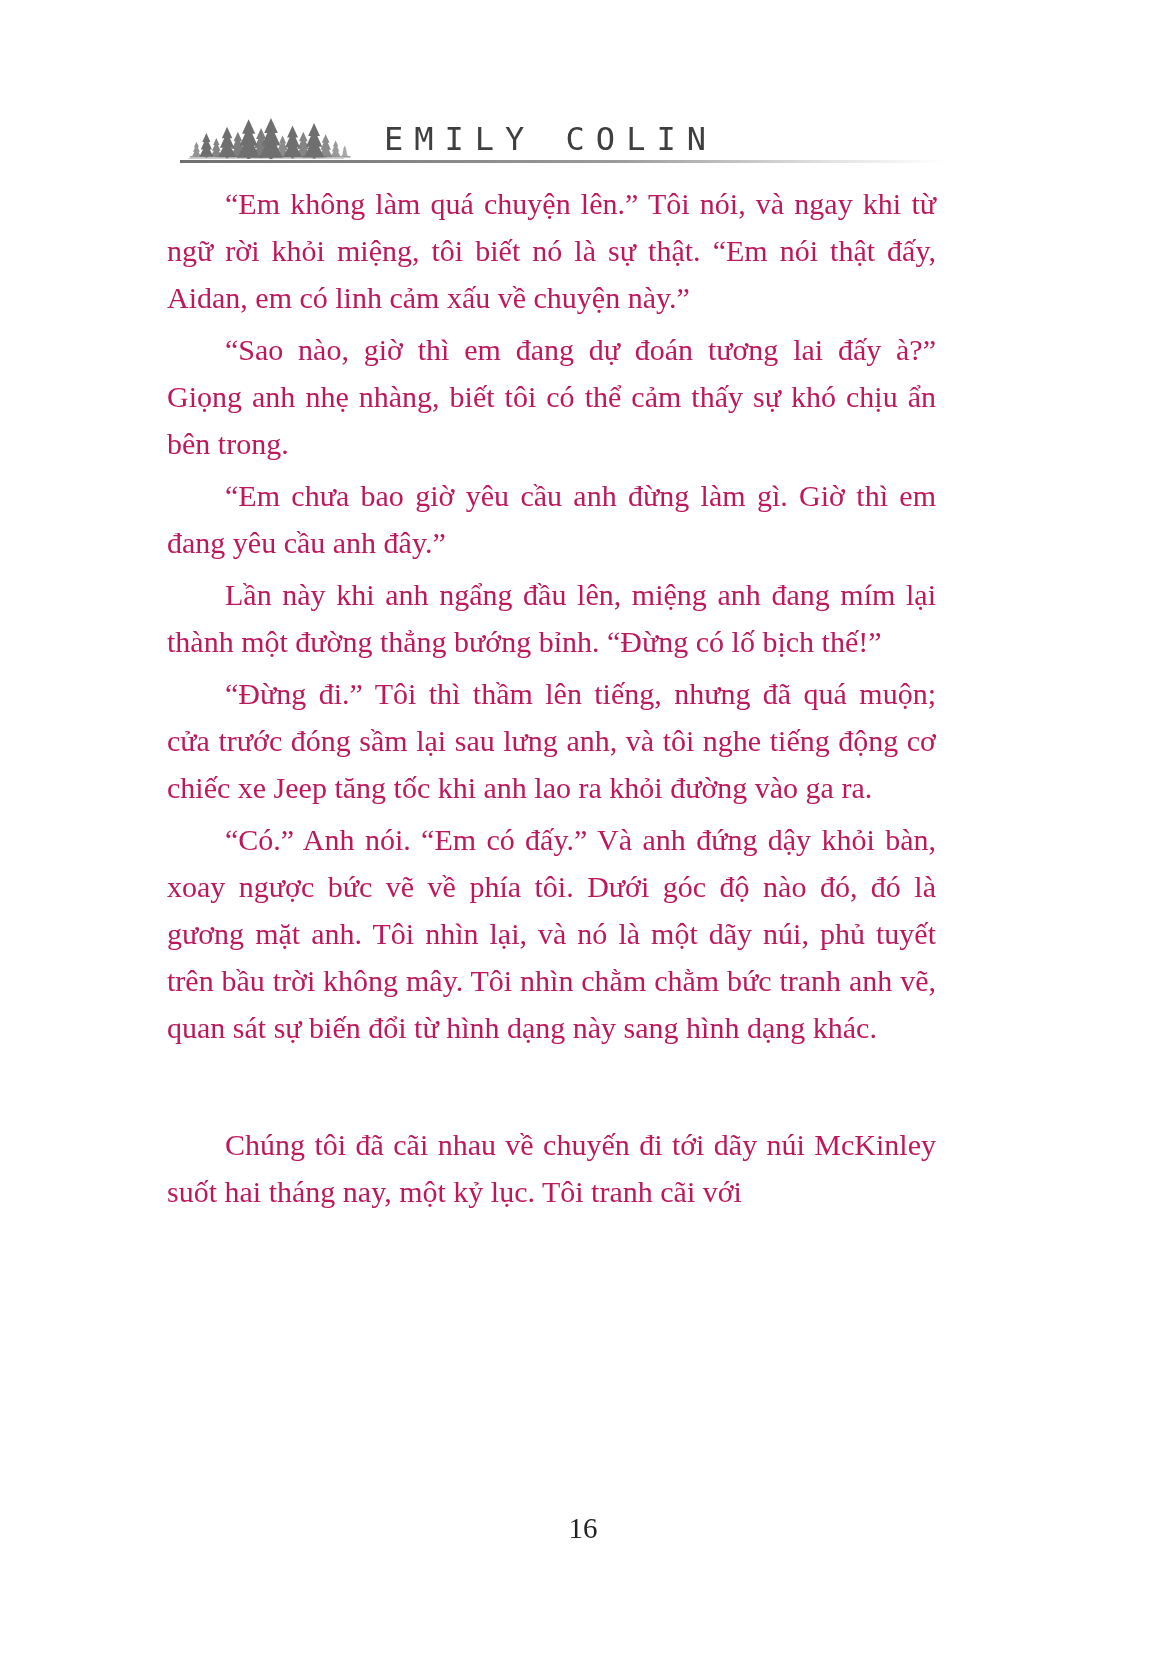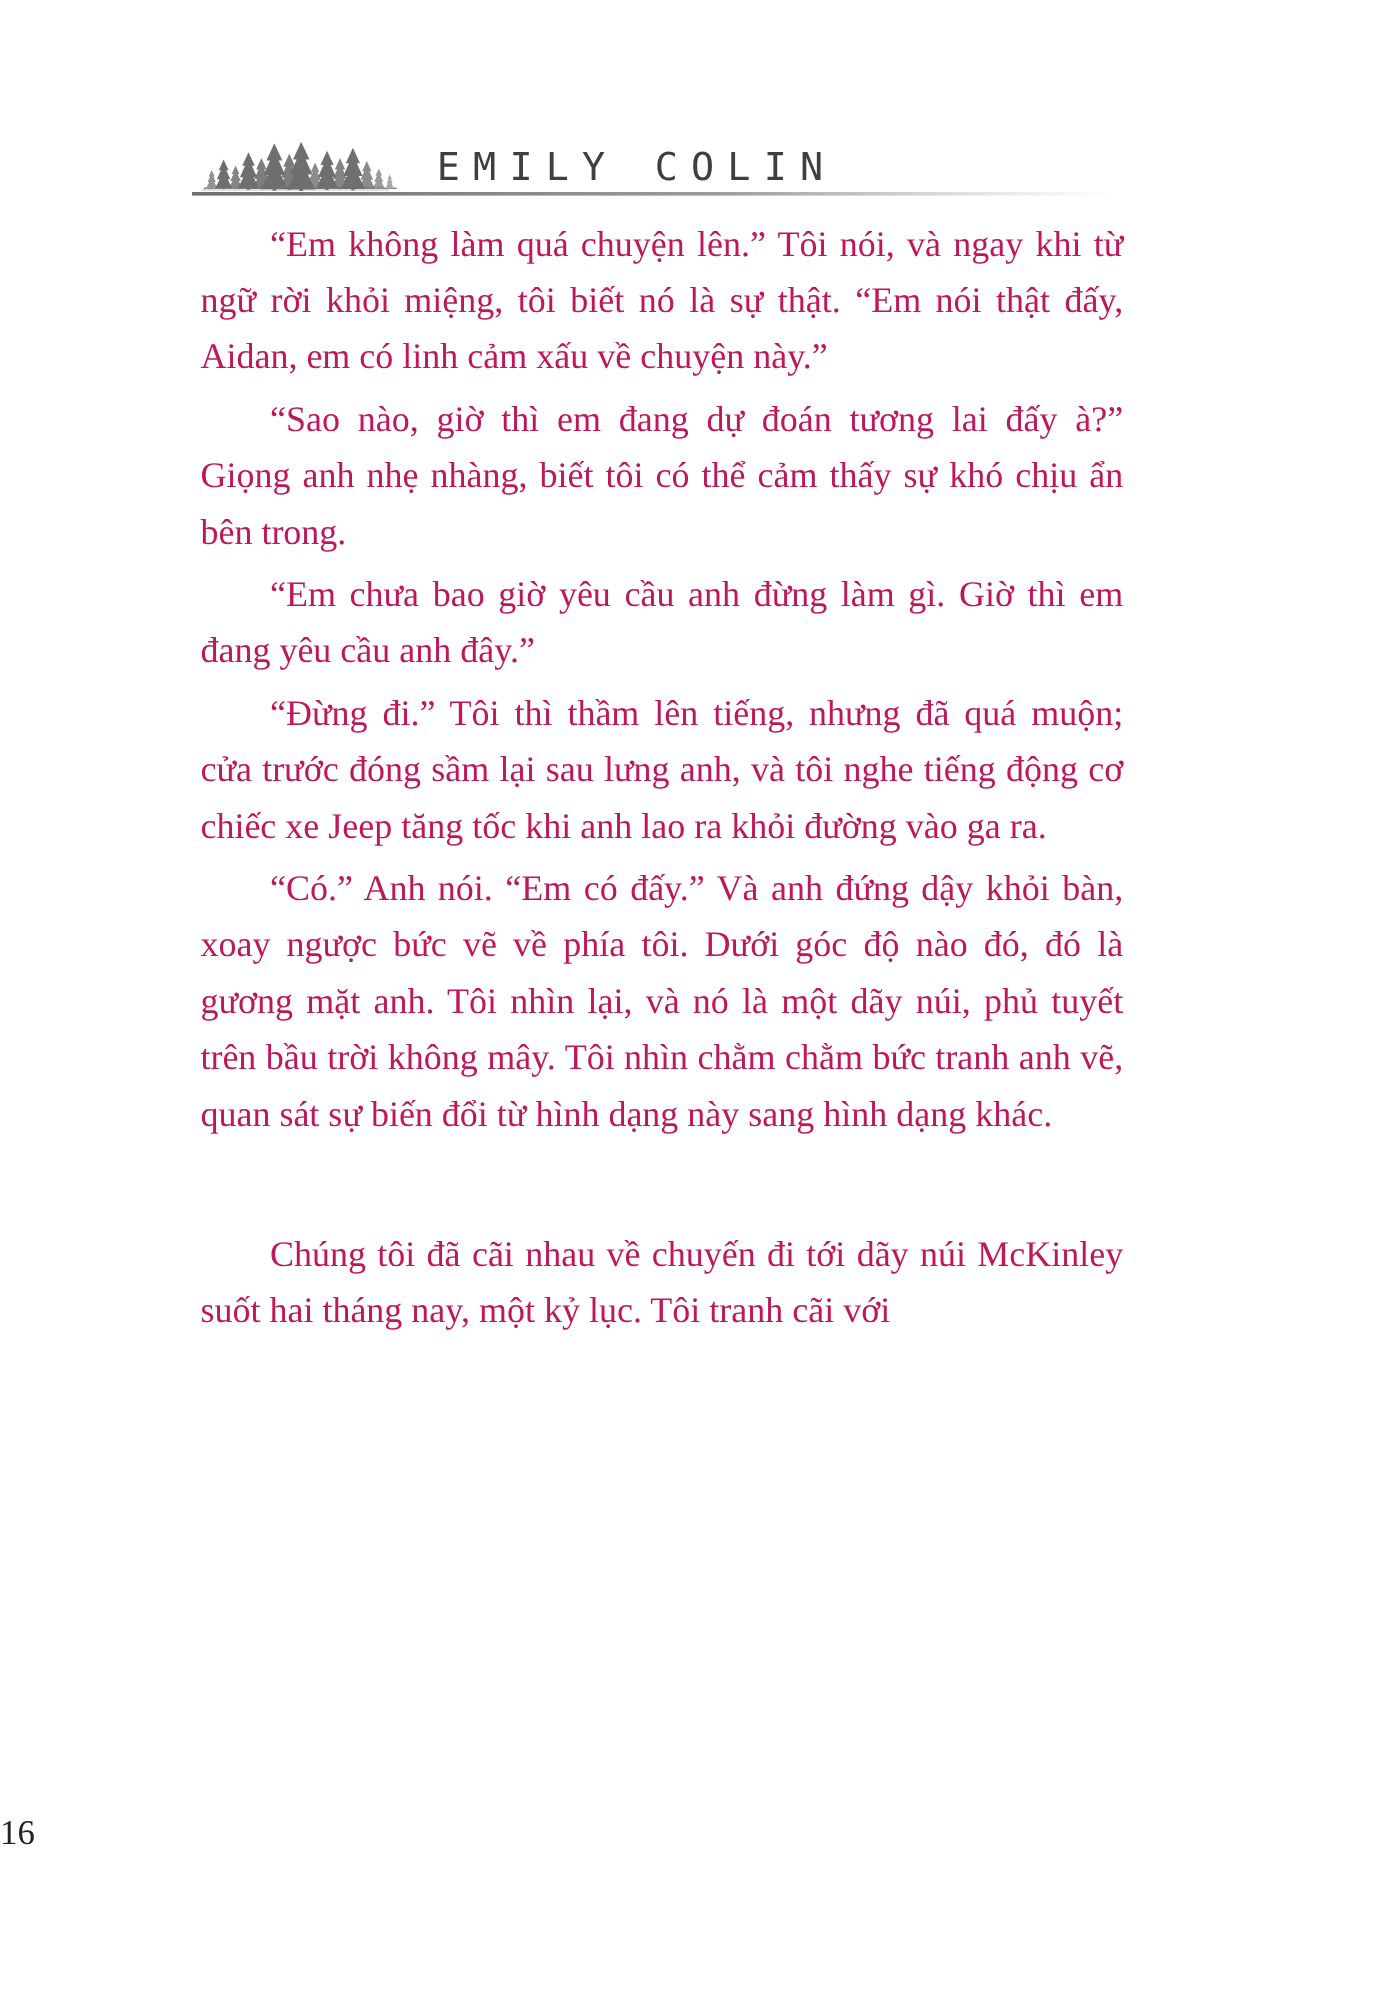--- a/index.html
+++ b/index.html
@@ -8,21 +8,21 @@
     background:#ffffff;
     font-family:"Liberation Serif","DejaVu Serif",serif;
     color:#1e1e1e;
     position:relative;
     overflow:hidden;
   }
   .page{position:absolute;inset:0;}
 
   
   .header{
-    position:absolute;left:160px;top:104px;width:790px;height:58px;
+    position:absolute;left:180px;top:104px;width:790px;height:58px;
   }
   .header-row{
     display:flex;align-items:flex-end;height:55px;
   }
   .forest{width:182px;height:58px;flex:0 0 auto;margin-bottom:-3px;}
   .author{
     font-family:"DejaVu Sans Mono","Liberation Mono",monospace;
     font-size:32px;line-height:1;
     letter-spacing:11px;
     color:#3f3f3f;
@@ -47,21 +47,21 @@
     text-indent:58px;
     color:#be185d;
   }
   .text-block p.section-start{
     margin-top:70px;
   }
 
   
   .page-number{
     position:absolute;left:0;top:1512px;width:1166px;
-    text-align:left;
+    text-align:center;
     font-size:29px;color:#222;
   }
 </style>
 </head>
 <body>
 
 <div class="page">
 
   <div class="header">
     <div class="header-row">
@@ -94,20 +94,21 @@
       </svg>
       <div class="author">EMILY COLIN</div>
     </div>
     <div class="header-rule"></div>
   </div>
 
   <div class="text-block">
     <p>“Em không làm quá chuyện lên.” Tôi nói, và ngay khi từ ngữ rời khỏi miệng, tôi biết nó là sự thật. “Em nói thật đấy, Aidan, em có linh cảm xấu về chuyện này.”</p>
     <p>“Sao nào, giờ thì em đang dự đoán tương lai đấy à?” Giọng anh nhẹ nhàng, biết tôi có thể cảm thấy sự khó chịu ẩn bên trong.</p>
     <p>“Em chưa bao giờ yêu cầu anh đừng làm gì. Giờ thì em đang yêu cầu anh đây.”</p>
+    <p>Lần này khi anh ngẩng đầu lên, miệng anh đang mím lại thành một đường thẳng bướng bỉnh. “Đừng có lố bịch thế!”</p>
     <p>“Đừng đi.” Tôi thì thầm lên tiếng, nhưng đã quá muộn; cửa trước đóng sầm lại sau lưng anh, và tôi nghe tiếng động cơ chiếc xe Jeep tăng tốc khi anh lao ra khỏi đường vào ga ra.</p>
     <p>“Có.” Anh nói. “Em có đấy.” Và anh đứng dậy khỏi bàn, xoay ngược bức vẽ về phía tôi. Dưới góc độ nào đó, đó là gương mặt anh. Tôi nhìn lại, và nó là một dãy núi, phủ tuyết trên bầu trời không mây. Tôi nhìn chằm chằm bức tranh anh vẽ, quan sát sự biến đổi từ hình dạng này sang hình dạng khác.</p>
     <p class="section-start">Chúng tôi đã cãi nhau về chuyến đi tới dãy núi McKinley suốt hai tháng nay, một kỷ lục. Tôi tranh cãi với</p>
   </div>
 
   <div class="page-number">16</div>
 
 </div>
 
 </body></html>

